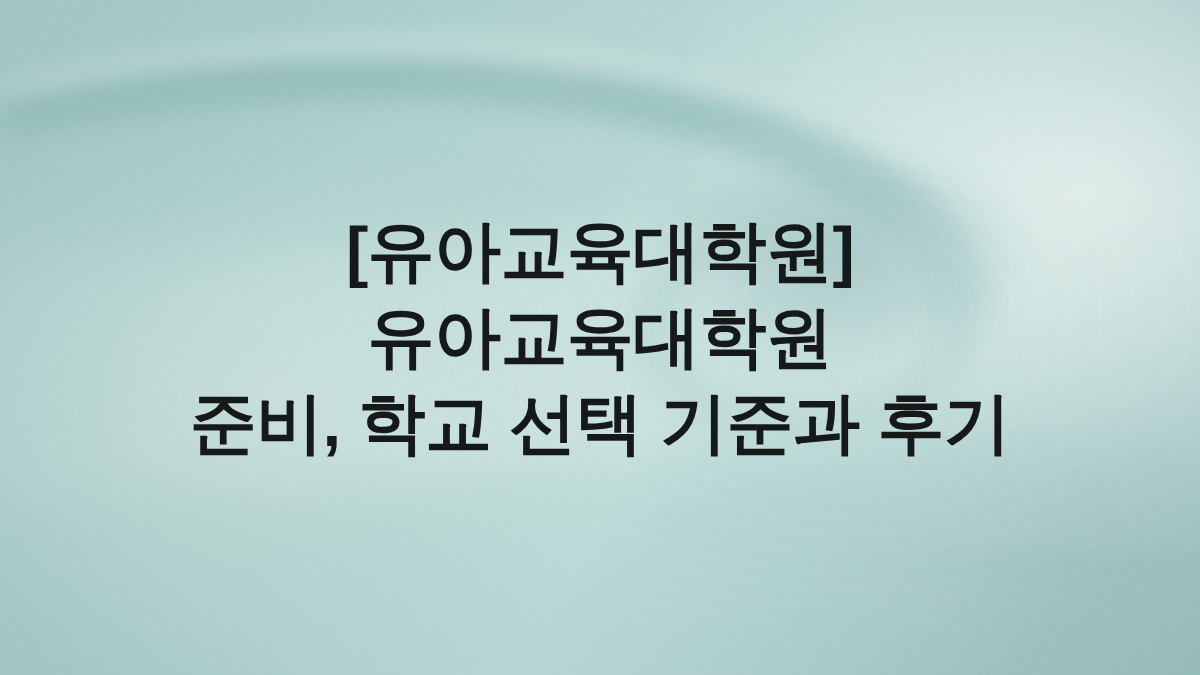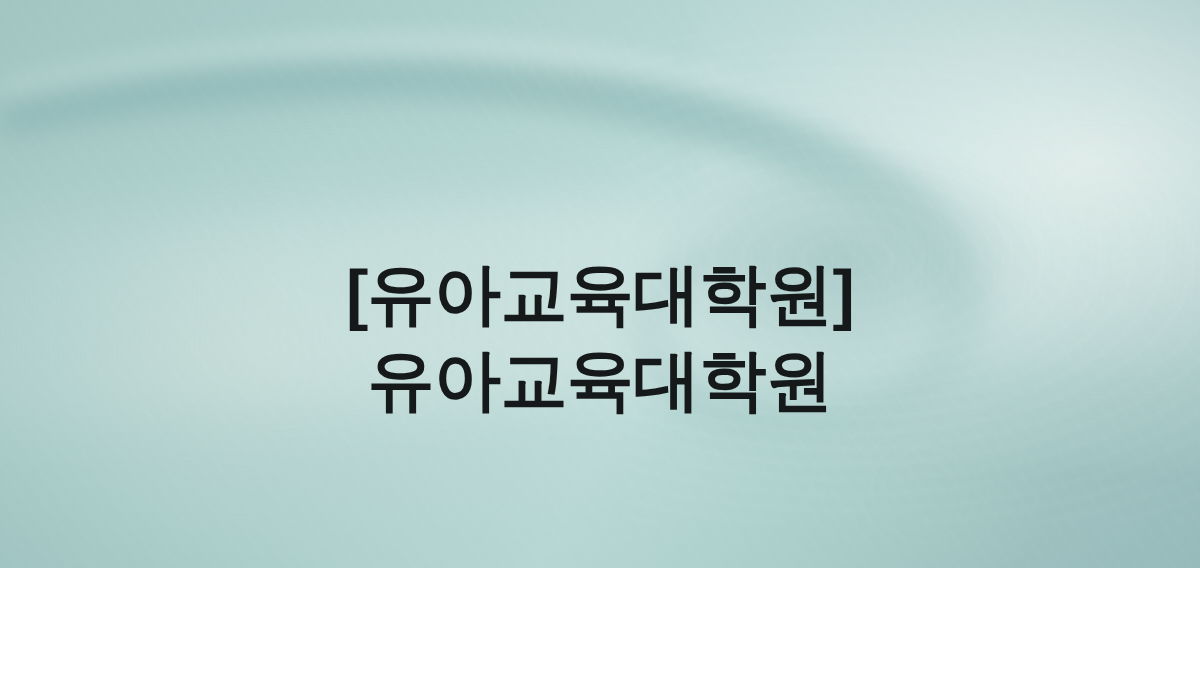--- a/index.html
+++ b/index.html
@@ -5,21 +5,21 @@
 <style>
   html, body {
     margin: 0;
     padding: 0;
     background: #ffffff;
   }
 
   #banner {
     position: relative;
     width: 1200px;
-    height: 568px;
+    height: 675px;
     overflow: hidden;
     font-family: "Liberation Sans", "DejaVu Sans", sans-serif;
     background: #a6c9c7;
     isolation: isolate;
   }
 
   
   .bg-base {
     position: absolute;
     inset: 0;
@@ -219,16 +219,17 @@
 
   <div class="ripples"></div>
   <div class="bg-streak"></div>
   <div class="bg-bands"></div>
   <div class="bg-noise"></div>
   <div class="bg-vignette"></div>
 
   <div class="title-block">
     <h1 class="title">
       <span class="line">[유아교육대학원] 유아교육대학원</span>
+      <span class="line">준비, 학교 선택 기준과 후기</span>
     </h1>
   </div>
 
 </div>
 
 </body></html>

